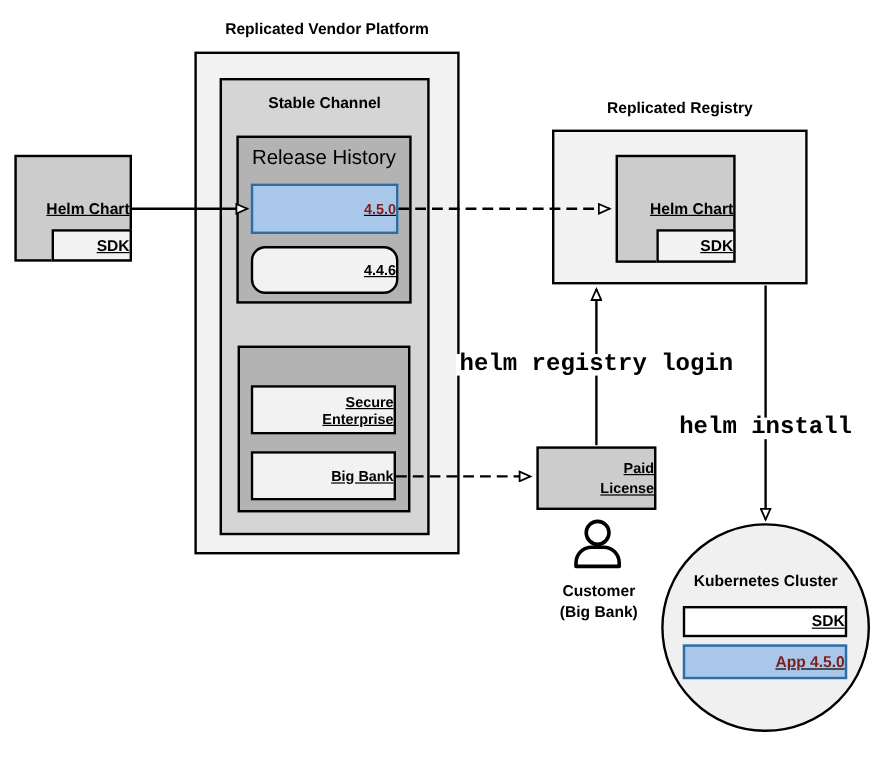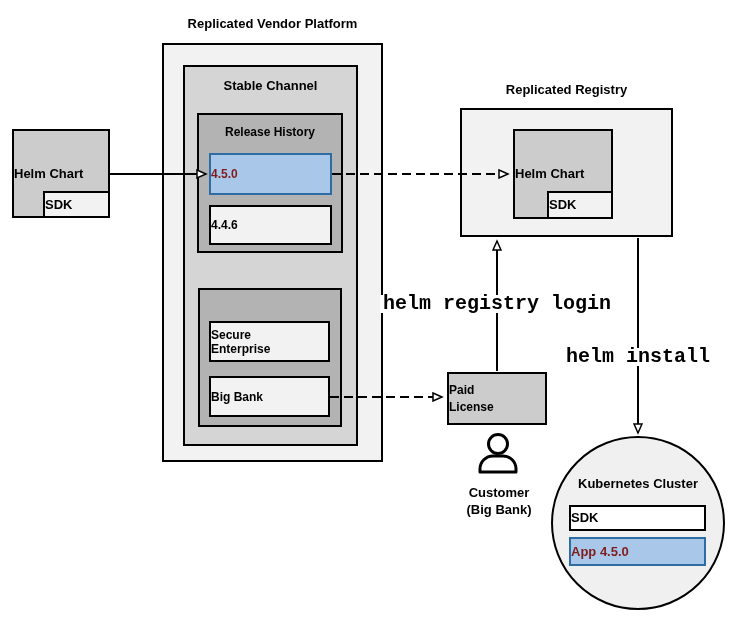--- a/index.html
+++ b/index.html
@@ -12,37 +12,38 @@
     overflow: hidden;
   }
   .box {
     position: absolute;
     box-sizing: border-box;
     border: 2px solid #000;
   }
   .center {
     display: flex;
     flex-direction: column;
-    align-items: flex-start;
+    align-items: flex-end;
     justify-content: center;
     text-align: center;
+    text-decoration: underline;
   }
   .title {
     position: absolute;
     text-align: center;
     font-weight: bold;
     font-size: 13px;
     color: #000;
     line-height: 15px;
   }
   .inner-title {
     position: absolute;
     text-align: center;
-    font-weight: bold;
-    font-size: 12px;
+    font-weight: normal;
+    font-size: 17px;
     color: #000;
     line-height: 14px;
   }
   .lbl {
     font-weight: bold;
     font-size: 12px;
     color: #000;
     line-height: 14px;
   }
   .fill-lightest { background: #f2f2f2; }
@@ -87,21 +88,21 @@
 
   <div class="box fill-mid" style="left:183px; top:65px; width:175px; height:381px;"></div>
   <div class="title" style="left:183px; top:78px; width:175px;">Stable Channel</div>
 
   <div class="box fill-dark" style="left:197px; top:113px; width:146px; height:140px;"></div>
   <div class="inner-title" style="left:197px; top:125px; width:146px;">Release History</div>
 
   <div class="box blue-box center" style="left:209px; top:153px; width:123px; height:42px;">
     <span class="lbl blue-text">4.5.0</span>
   </div>
-  <div class="box fill-lightest center" style="left:209px; top:205px; width:123px; height:40px;">
+  <div class="box fill-lightest center" style="left:209px; top:205px; width:123px; height:40px;border-radius:12px;">
     <span class="lbl">4.4.6</span>
   </div>
 
   <div class="box fill-dark" style="left:198px; top:288px; width:144px; height:139px;"></div>
 
   <div class="box fill-lightest center" style="left:209px; top:321px; width:121px; height:41px;">
     <span class="lbl">Secure</span>
     <span class="lbl">Enterprise</span>
   </div>
   <div class="box fill-lightest center" style="left:209px; top:376px; width:121px; height:41px;">

